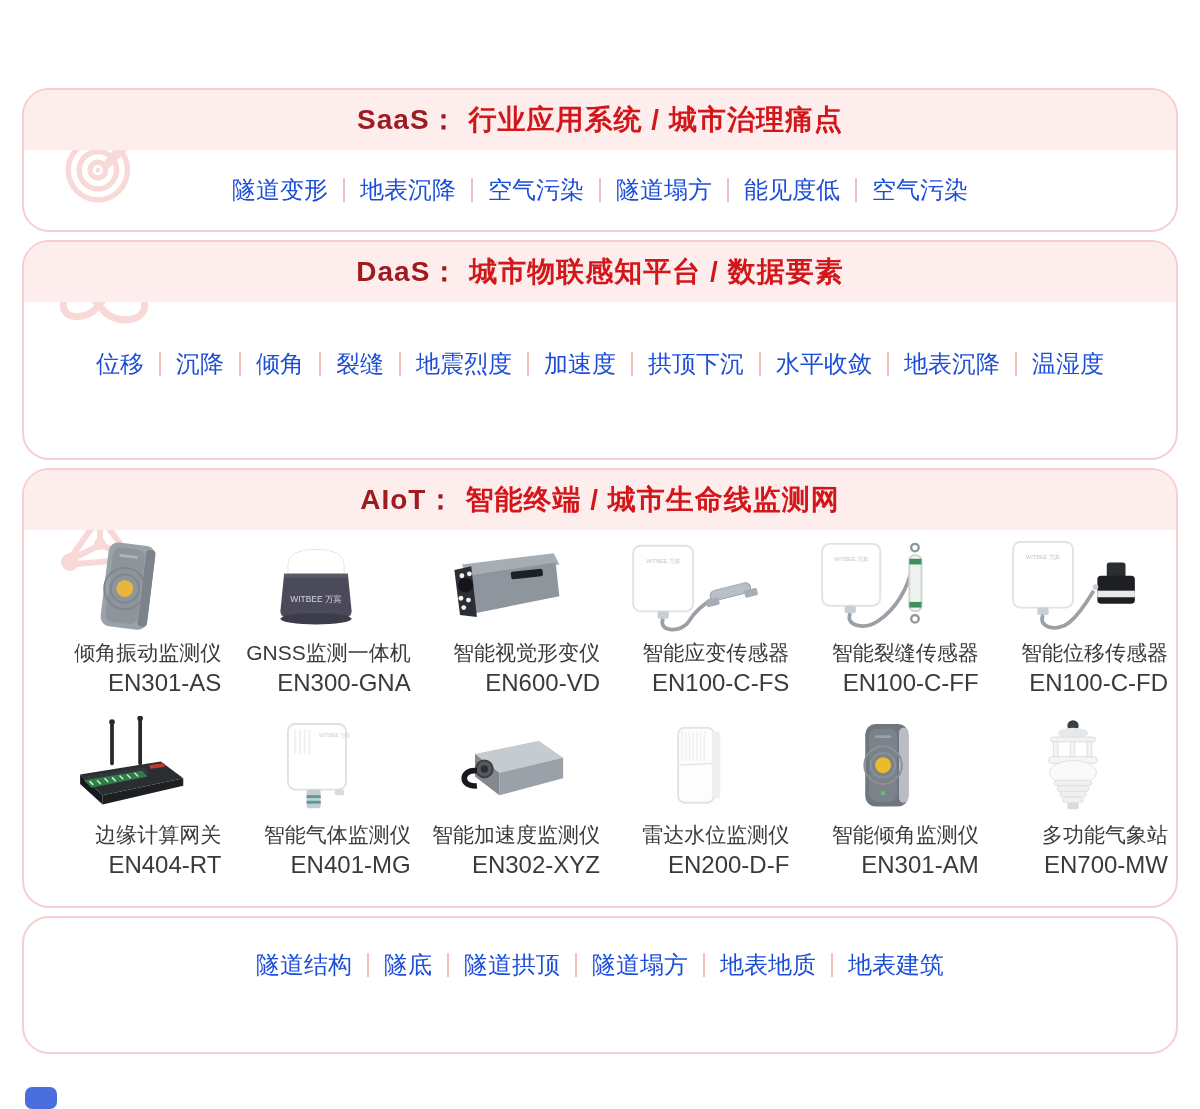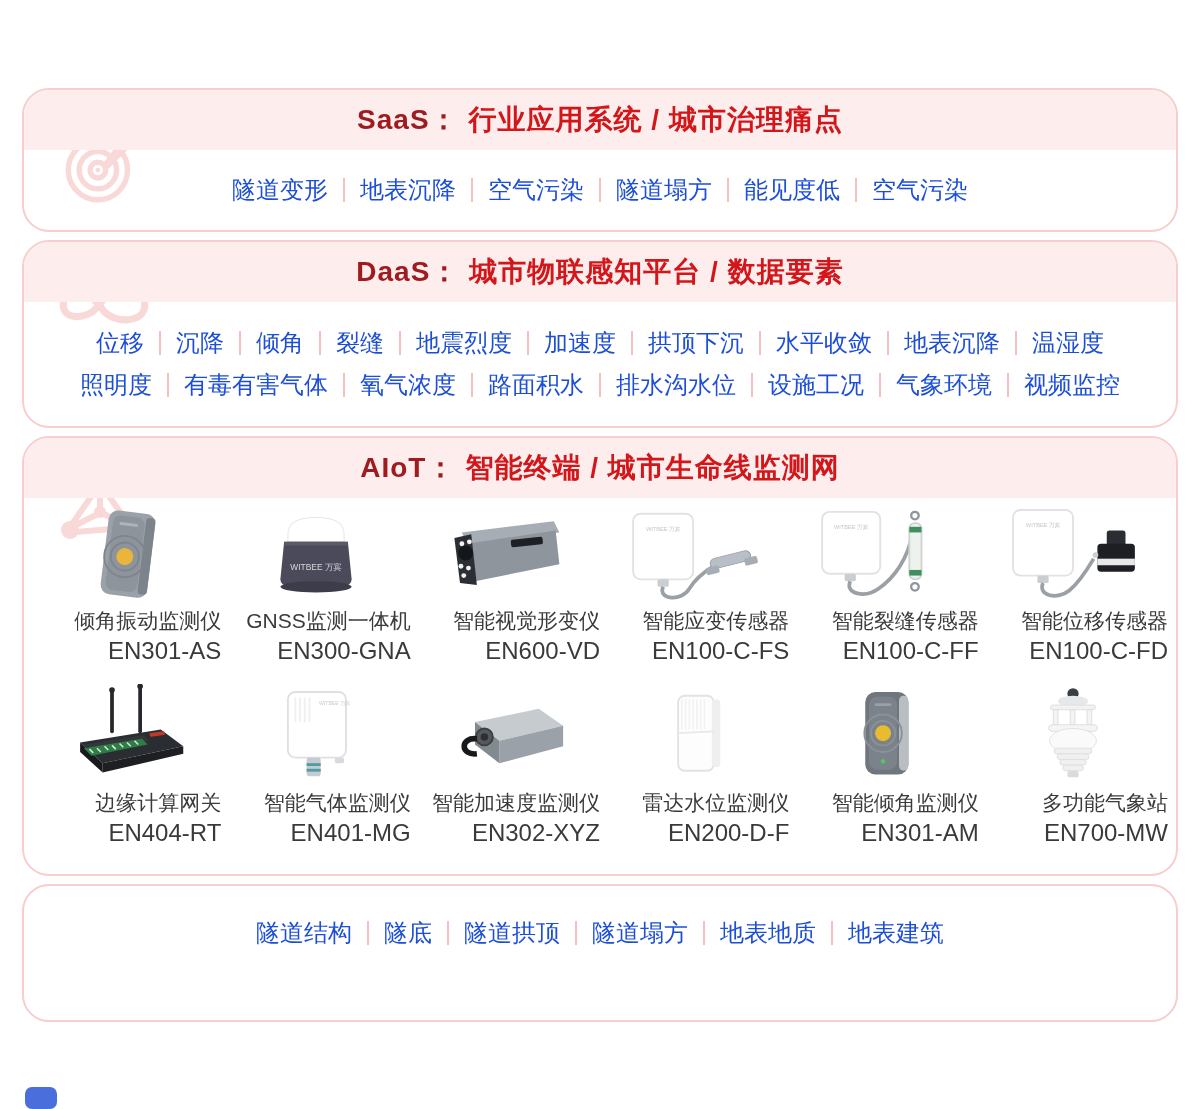--- a/index.html
+++ b/index.html
@@ -9,21 +9,21 @@
     font-family:"Liberation Sans","DejaVu Sans",sans-serif;
     color:#3a3a3a;
   }
   .stack{position:absolute;left:22px;top:88px;width:1156px;}
   .card{
     position:relative;box-sizing:border-box;width:100%;
     background:#ffffff;border:2px solid #f7cdcd;border-radius:27px;
     overflow:hidden;margin-bottom:8px;
   }
   .card-saas{height:144px;}
-  .card-daas{height:188px;}
+  .card-daas{height:220px;}
   .card-aiot{height:440px;}
   .card-tunnel{height:138px;}
   .band{
     position:relative;z-index:1;height:60px;background:#fdeded;
     display:flex;align-items:center;justify-content:center;
     font-size:28px;font-weight:700;letter-spacing:1px;
   }
   .band .prefix{color:#9e1c20;margin-right:10px;}
   .band .ttl{color:#d2161a;}
   .content{position:relative;z-index:1;display:flex;flex-direction:column;justify-content:center;}
@@ -109,37 +109,20 @@
           <i class="sep"></i>
         <span class="it">加速度</span>
           <i class="sep"></i>
         <span class="it">拱顶下沉</span>
           <i class="sep"></i>
         <span class="it">水平收敛</span>
           <i class="sep"></i>
         <span class="it">地表沉降</span>
           <i class="sep"></i>
         <span class="it">温湿度</span>
-      </div>
-      <div class="items-row">
-        <span class="it">照明度</span>
-          <i class="sep"></i>
-        <span class="it">有毒有害气体</span>
-          <i class="sep"></i>
-        <span class="it">氧气浓度</span>
-          <i class="sep"></i>
-        <span class="it">路面积水</span>
-          <i class="sep"></i>
-        <span class="it">排水沟水位</span>
-          <i class="sep"></i>
-        <span class="it">设施工况</span>
-          <i class="sep"></i>
-        <span class="it">气象环境</span>
-          <i class="sep"></i>
-        <span class="it">视频监控</span>
       </div>
     </div>
   </section>
 
   <section class="card card-aiot">
     <svg class="wm" style="left:20px;top:26px" width="100" height="100" viewBox="0 0 100 100" fill="none">
       <circle cx="56" cy="16" r="9" fill="#f9d8d8"></circle>
       <circle cx="26" cy="66" r="9" fill="#f9d8d8"></circle>
       <circle cx="84" cy="62" r="9" fill="#f9d8d8"></circle>
       <circle cx="56" cy="48" r="6" fill="#f9d8d8"></circle>

